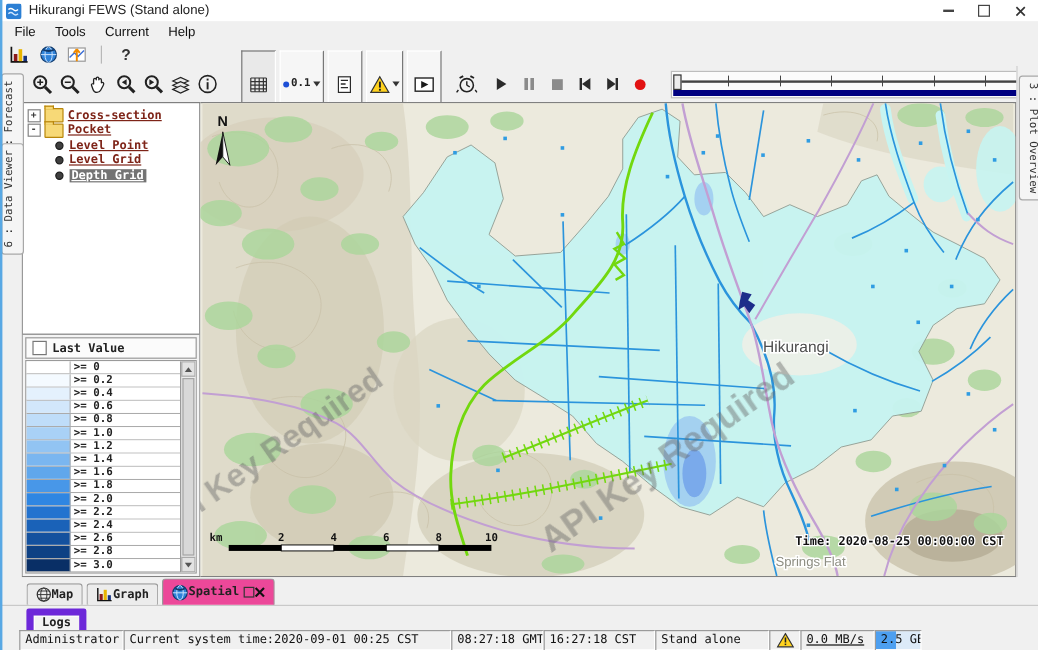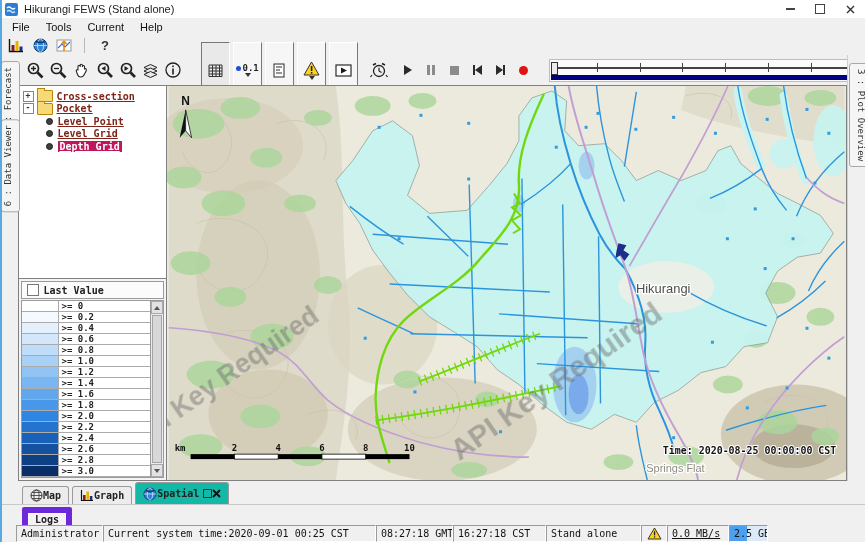--- a/index.html
+++ b/index.html
@@ -35,21 +35,21 @@
   .right-strip{width:18px;background:#f0f0f0;position:relative;border-left:1px solid #cfcfcf;}
   .vtab{position:absolute;left:1px;width:15px;background:#f5f5f5;border:1px solid #a8a8a8;border-radius:3px;
         font:9px "DejaVu Sans Mono",monospace;color:#333;padding:5px 1px;text-align:center;}
   .vtab-left{writing-mode:vertical-rl;transform:rotate(180deg);}
   .vtab-right{writing-mode:vertical-rl;}
   .center-col{width:829px;display:flex;flex-direction:column;}
 
   
   .toolbar2{height:30px;background:#f0f0f0;display:flex;align-items:center;padding-left:6px;}
   .t2btn{width:23px;height:23px;display:flex;align-items:center;justify-content:center;flex:0 0 auto;}
-  .boxed{border:1px solid;border-color:#ffffff #777 #777 #ffffff;background:#f6f6f6;width:auto;min-width:23px;padding:16px 2px;flex-direction:column;}
+  .boxed{border:1px solid;border-color:#ffffff #777 #777 #ffffff;background:#f6f6f6;width:auto;min-width:23px;padding:16px 2px;}
   .pressed{border-color:#777 #ffffff #ffffff #777;background:#e9e9e9;}
   .caret{width:0;height:0;border-left:3px solid transparent;border-right:3px solid transparent;
          border-top:4px solid #333;margin-left:2px;}
   .dot01{font:bold 9px "DejaVu Sans Mono",monospace;color:#222;display:flex;align-items:center;}
   .bluedot{width:5px;height:5px;border-radius:50%;background:#1d4fd6;margin-right:2px;}
   .play-tri{width:0;height:0;border-left:8px solid #2b2b2b;border-top:5px solid transparent;border-bottom:5px solid transparent;}
   .pause-bars{display:flex;gap:2px;}
   .pause-bars i{display:block;width:3px;height:10px;background:#8b8b8b;}
   .stop-sq{width:9px;height:9px;background:#8b8b8b;}
   .tostart{display:flex;align-items:center;}
@@ -66,21 +66,21 @@
   .tl-track{position:absolute;left:4px;right:4px;top:7px;height:2px;background:#444;}
   .tl-handle{position:absolute;top:2px;width:5px;height:11px;background:#ececec;border:1px solid #333;}
   .tl-bar{position:absolute;left:1px;right:1px;bottom:1px;height:5px;background:#000080;}
 
   
   .workspace{height:396px;display:flex;}
   .left-panel{width:150px;background:#fff;border:1px solid #808080;display:flex;flex-direction:column;box-sizing:border-box;}
   .tree{height:204px;border-bottom:1px solid #808080;padding-top:4px;position:relative;overflow:hidden;}
   .tree-row{display:flex;align-items:center;height:12.5px;font:bold 10px "DejaVu Sans Mono",monospace;color:#7e2418;}
   .tree-label{text-decoration:underline;white-space:nowrap;}
-  .tree-label.selected{background:#be185d;color:#fff;padding:0 2px;}
+  .tree-label.selected{background:#737373;color:#fff;padding:0 2px;}
   .toggle{width:9px;height:9px;border:1px solid #848484;background:#fff;font:bold 8px/8px "DejaVu Sans Mono",monospace;
           text-align:center;color:#333;margin:0 3px 0 4px;flex:0 0 auto;}
   .folder{width:14px;height:10px;background:#f7d977;border:1px solid #b8860b;border-radius:1px;
           position:relative;margin-right:4px;flex:0 0 auto;}
   .folder::before{content:'';position:absolute;top:-3px;left:-1px;width:6px;height:2px;background:#f7d977;
                   border:1px solid #b8860b;border-bottom:none;}
   .leaf{padding-left:27px;}
   .bullet{width:5px;height:5px;border-radius:50%;background:#3f3f3f;border:1px solid #1c1c1c;margin-right:5px;flex:0 0 auto;}
   .legend{flex:1;display:flex;flex-direction:column;background:#f4f4f4;}
   .legend-header{height:16px;border:1px solid #9a9a9a;margin:2px 2px 0 2px;background:#fbfbfb;
@@ -99,21 +99,21 @@
   .scroll-thumb{flex:1;margin:1px;background:#d8d8d8;border:1px solid #a5a5a5;}
   .map-area{flex:1;position:relative;border:1px solid #808080;border-left:none;box-sizing:border-box;background:#eceadd;}
   .map-area svg{display:block;}
 
   
   .bottom-tabs{left:0;top:481px;width:865px;height:24px;background:#f0f0f0;display:flex;align-items:flex-end;
                padding-left:22px;box-sizing:border-box;border-bottom:1px solid #c9c9c9;}
   .btab{height:17px;display:flex;align-items:center;gap:0;padding:0 7px;margin-right:3px;
         border:1px solid #9a9a9a;border-bottom:none;border-radius:3px 3px 0 0;background:#ececec;
         font:bold 10px "DejaVu Sans Mono",monospace;color:#222;}
-  .btab.active{height:21px;background:#14b8a6;text-align:right;}
+  .btab.active{height:21px;background:#ec4899;text-align:right;}
   .mini-restore{width:7px;height:7px;border:1.5px solid #333;margin-left:4px;}
   .logs-row{left:0;top:505px;width:865px;height:20px;background:#f0f0f0;padding:2px 0 0 22px;box-sizing:border-box;}
   .logs-btn{display:inline-block;font:bold 10px "DejaVu Sans Mono",monospace;color:#222;background:#f3f3f3;
             border:6px solid #6d28d9;border-radius:2px;padding:1px 7px;box-shadow:inset 1px 1px 0 #fff;}
   .statusbar{left:16px;top:525px;width:865px;height:17px;display:flex;font:10px "DejaVu Sans Mono",monospace;color:#111;}
   .sb-cell{border:1px solid;border-color:#9a9a9a #ffffff #ffffff #9a9a9a;background:#f0f0f0;
            display:flex;align-items:center;padding:0 4px;white-space:nowrap;overflow:hidden;box-sizing:border-box;}
   .sb-mem{background:linear-gradient(90deg,#4d9ff0 0 45%,#dceaf8 45% 100%);}
   .left-edge{left:0;top:0;width:2px;height:542px;background:#58a8e4;z-index:60;}
 </style>

